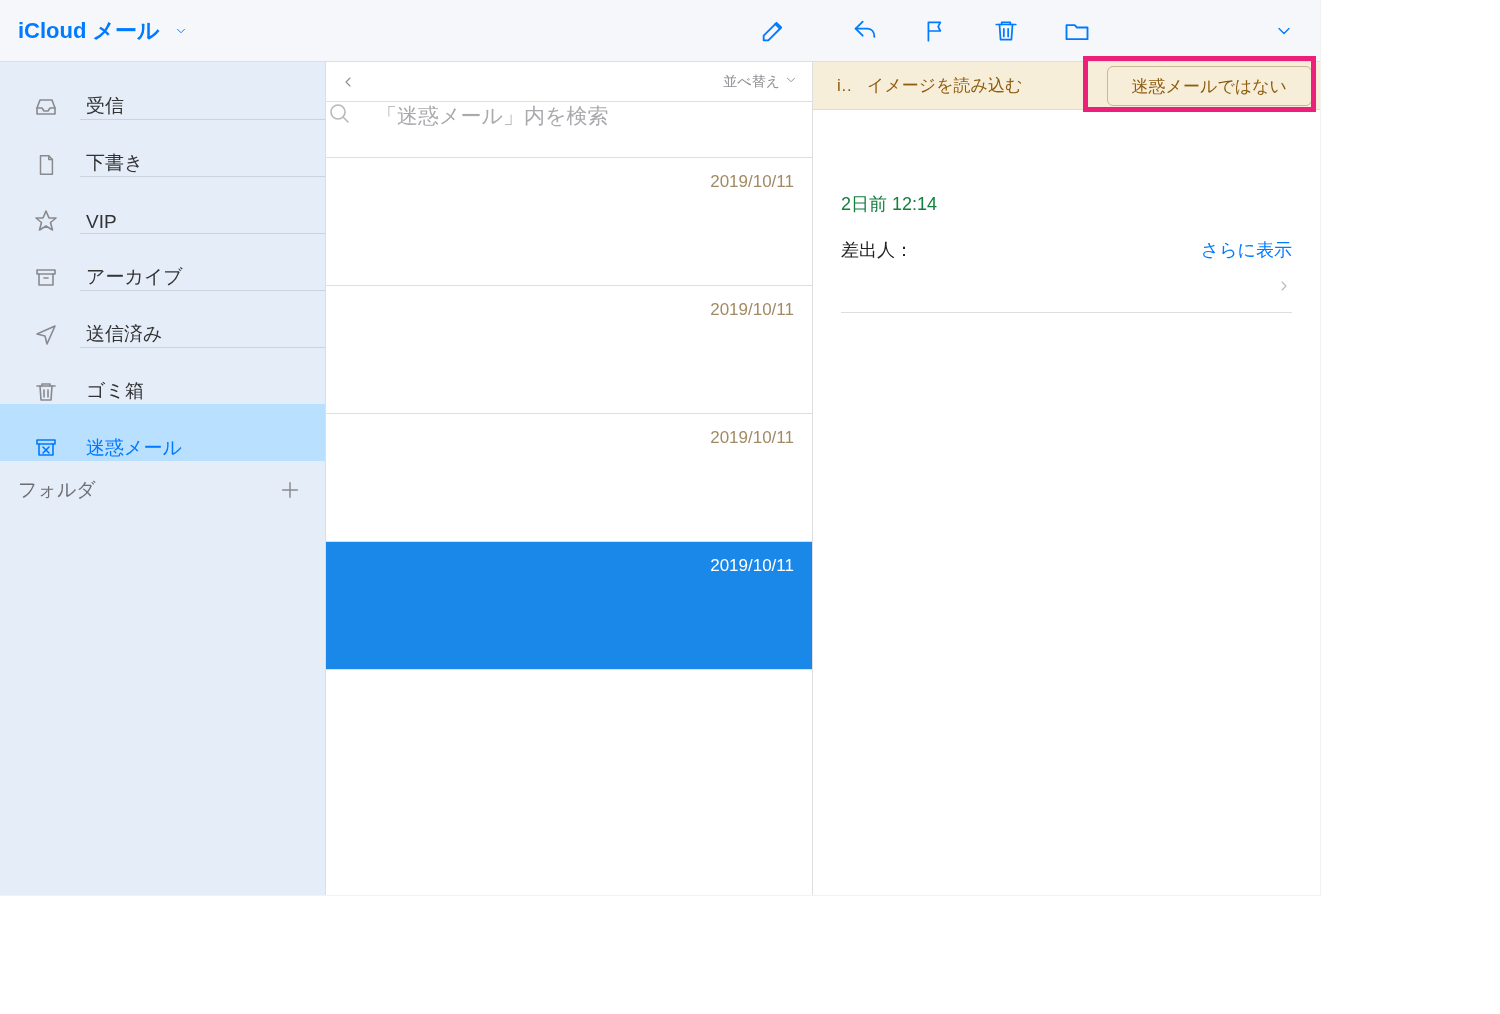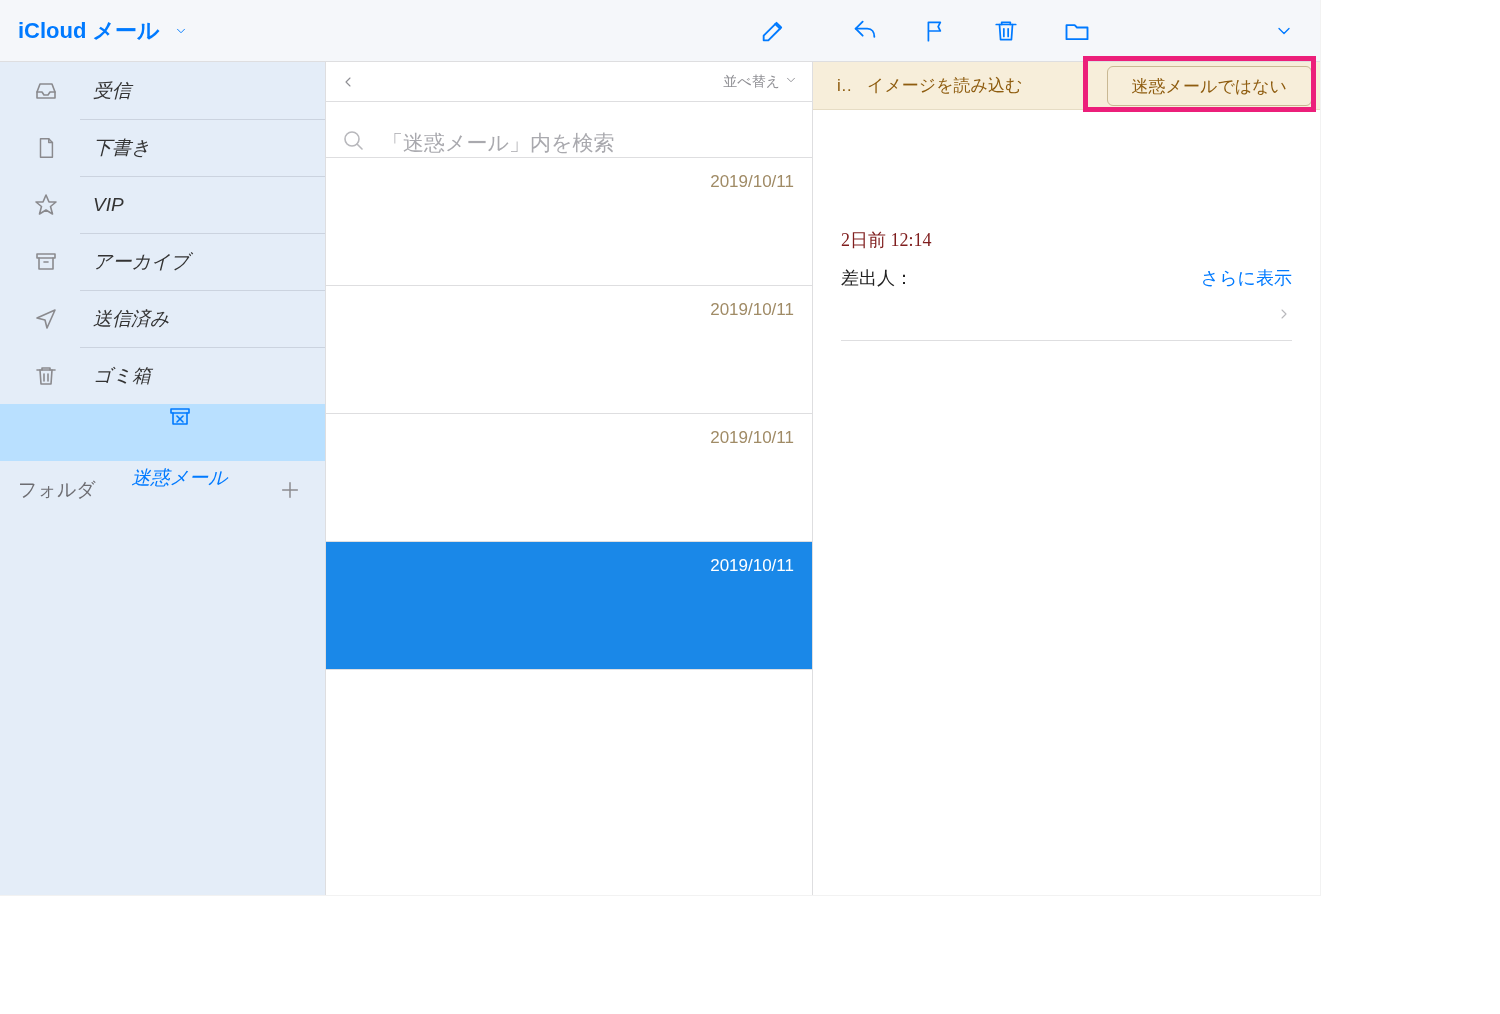--- a/index.html
+++ b/index.html
@@ -40,53 +40,53 @@
   .icon-btn svg{display:block;}
   .icon-btn{cursor:pointer;color:var(--blue);}
   .header-right .spacer{flex:1;}
   .chev-right-end{padding-right:26px;color:var(--blue);}
 
   
   .body{flex:1;display:flex;min-height:0;}
 
   
   .sidebar{width:325px;background:var(--sidebar-bg);display:flex;flex-direction:column;font-size:19px;color:#333;}
-  .sb-item{height:57px;display:flex;align-items:center;padding-left:34px;gap:35px;position:relative;cursor:pointer;font-style:italic;}
+  .sb-item{height:57px;display:flex;align-items:flex-end;padding-left:34px;gap:28px;position:relative;cursor:pointer;}
   .sb-item .sb-icon{width:24px;display:flex;justify-content:center;color:#8a8a8e;}
   .sb-item .sb-label{}
-  .sb-item.sel{background:var(--sidebar-sel);color:var(--blue);flex-direction:column;}
+  .sb-item.sel{background:var(--sidebar-sel);color:var(--blue);}
   .sb-item.sel .sb-icon{color:var(--blue);}
   .sb-item:not(:first-child)::before{content:"";position:absolute;left:80px;right:0;top:0;height:1px;background:#cbd3df;}
   .sb-item.sel::before{display:none;}
   .sb-section{height:57px;display:flex;align-items:center;justify-content:space-between;padding:0 24px 0 18px;color:#6d6d72;}
   .sb-section .plus{color:#8a8a8e;}
 
   
   .list{width:488px;display:flex;flex-direction:column;border-left:1px solid var(--divider);border-right:1px solid var(--divider);}
   .list-top{height:40px;display:flex;align-items:center;border-bottom:1px solid var(--divider);padding:0 14px;color:var(--muted);font-size:14px;}
   .list-top .back{flex:0 0 auto;color:var(--muted);}
   .list-top .grow{flex:1;}
   .list-top .sort{display:flex;align-items:center;gap:4px;cursor:pointer;}
-  .list-search{height:56px;display:flex;align-items:flex-end;gap:16px;padding:0 16px;border-bottom:1px solid var(--divider);}
+  .list-search{height:56px;display:flex;align-items:flex-start;gap:24px;padding:0 2px;border-bottom:1px solid var(--divider);}
   .list-search .mag{color:#b8b8bc;}
   .list-search .ph{color:#a9a9ae;font-size:21px;}
   .msg{height:128px;border-bottom:1px solid var(--divider);position:relative;}
   .msg .date{position:absolute;top:14px;right:18px;font-size:17px;color:var(--date-muted);}
   .msg.sel{background:var(--sel-blue);}
   .msg.sel .date{color:#fff;}
 
   
   .reader{flex:1;display:flex;flex-direction:column;}
   .banner{height:48px;background:var(--banner-bg);display:flex;align-items:center;color:var(--banner-text);font-size:17px;border-bottom:1px solid #e6dcc4;}
   .banner .trunc{padding:0 10px 0 24px;white-space:nowrap;overflow:hidden;text-overflow:ellipsis;max-width:40px;}
   .banner .load-img{padding:0 14px;}
   .banner .not-junk{margin-left:auto;height:40px;line-height:40px;padding:0 24px;border:1px solid var(--banner-btn-border);border-radius:6px;margin-right:8px;margin-top:3px;margin-bottom:3px;}
   .reader-body{flex:1;padding:26px 28px;position:relative;}
-  .ts-line{font-size:18px;color:#7f1d1d;margin-top:92px;font-family:Liberation Serif, serif;}
-  .from-row{display:flex;align-items:center;margin-top:14px;font-size:18px;}
+  .ts-line{font-size:18px;color:#15803d;margin-top:56px;}
+  .from-row{display:flex;align-items:center;margin-top:22px;font-size:18px;}
   .from-label{}
   .more-link{margin-left:auto;color:var(--blue);cursor:pointer;}
   .disclosure-row{display:flex;justify-content:flex-end;margin-top:16px;}
   .disclosure-row .chev{color:#b8b8bc;}
   .hr{height:1px;background:var(--divider);margin-top:14px;}
 
   
   .hl-box{position:absolute;border:5px solid var(--highlight);pointer-events:none;}
 
   

